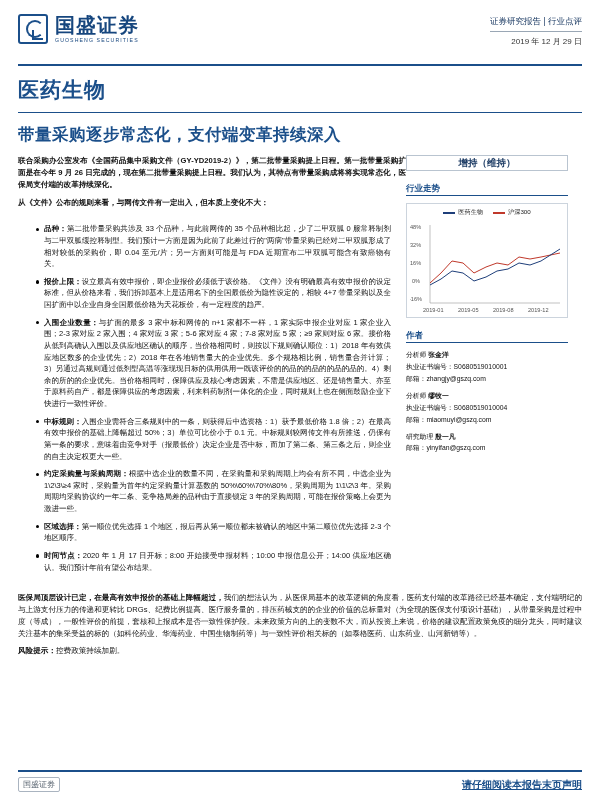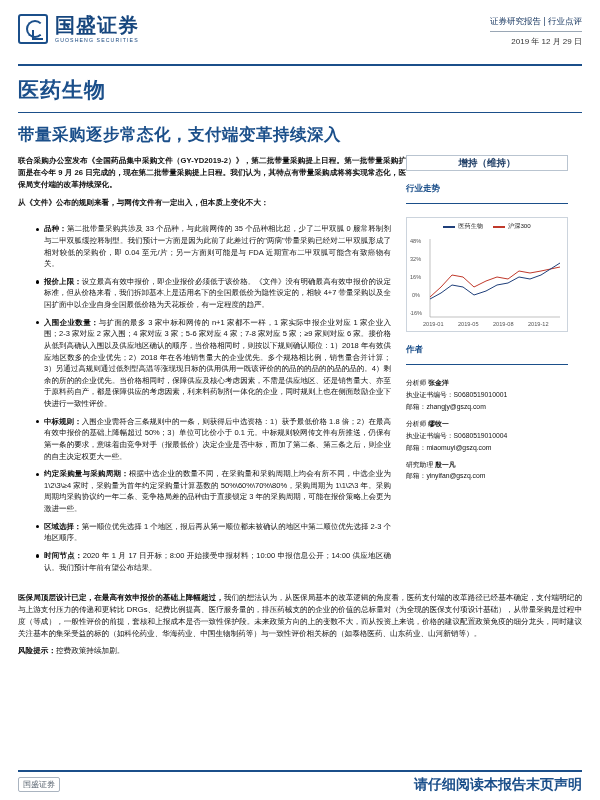--- a/index.html
+++ b/index.html
@@ -143,22 +143,22 @@
     height: 16px;
     display: flex; align-items: center; justify-content: center;
     font-size: 9.5px; font-weight: bold;
     color: #1b3a63;
     margin-bottom: 12px;
   }
   .side-head {
     font-size: 8.5px; font-weight: bold;
     color: #1b4f8a;
     border-bottom: 1.4px solid #1b4f8a;
-    padding-bottom: 8px;
-    margin-bottom: 13px;
+    padding-bottom: 0;
+    margin-bottom: 7px;
   }
   .chart-card {
     border: 1px solid #ccd4dd;
     padding: 4px 3px 2px 3px;
     margin-bottom: 12px;
     background: #fff;
   }
   .legend {
     display: flex; justify-content: center;
     gap: 10px; font-size: 6.2px; color: #222;
@@ -193,21 +193,21 @@
     height: 26px;
   }
   .footer-logo {
     font-size: 8px; color: #5b6672;
     border: 1px solid #aab4c0;
     padding: 1px 4px;
     border-radius: 2px;
   }
   .footer-note {
     margin-left: auto;
-    font-size: 14px; color: #1b4f8a; font-weight: bold;
+    font-size: 10px; color: #1b4f8a; font-weight: bold; text-decoration: underline;
   }
   .axis-lbl { font-size: 5.6px; fill: #555; }
 </style>
 </head>
 <body>
 
 <div class="page">
 
   <div class="header">
     <div class="logo-box">

